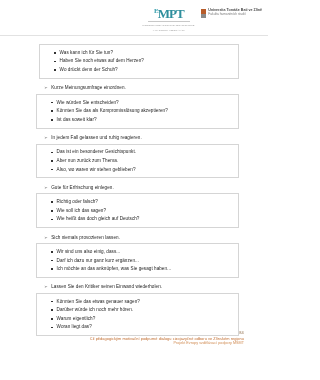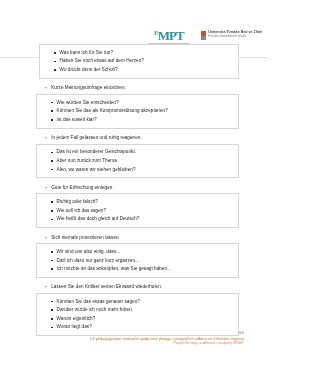--- a/index.html
+++ b/index.html
@@ -28,21 +28,20 @@
 
   
   .header {
     position: absolute;
     left: 0; top: 0;
     width: 268px;
     height: 36px;
     background: #ffffff;
     border-bottom: 1px solid #e2e2e2;
     box-sizing: border-box;
-    margin-top: 22px;
   }
   .header-logos {
     position: absolute;
     right: 6px;
     top: 5px;
     display: flex;
     align-items: flex-start;
     gap: 9px;
   }
 

